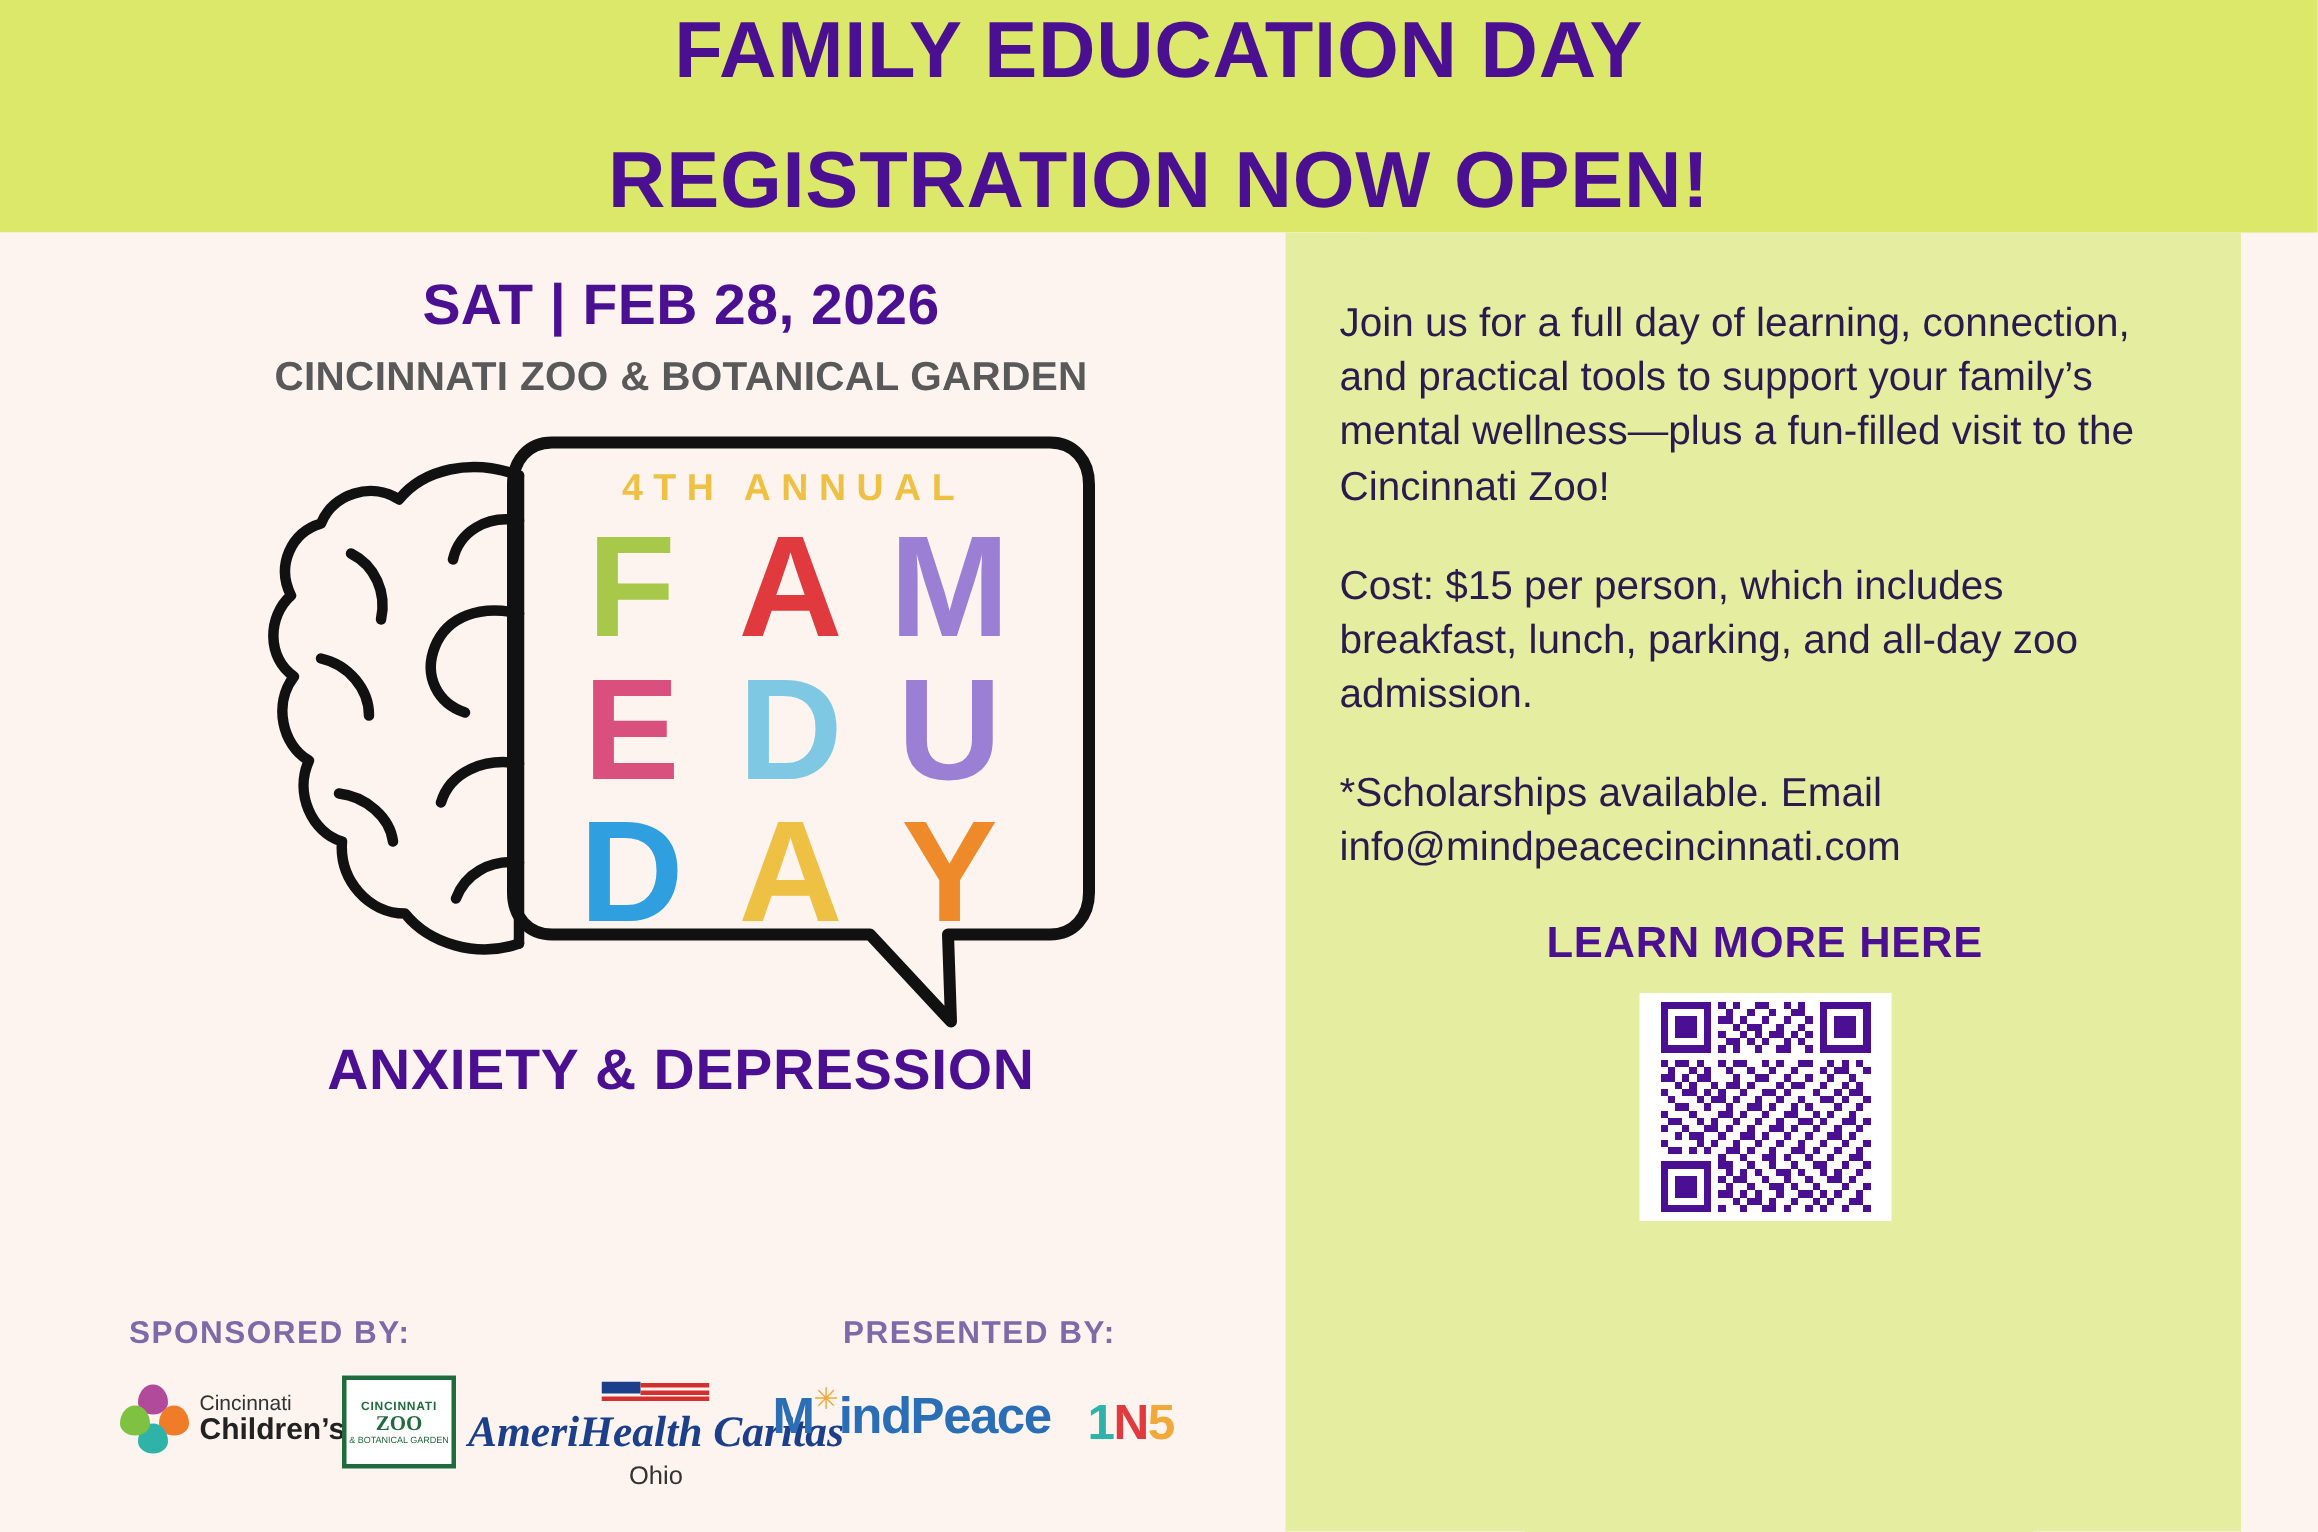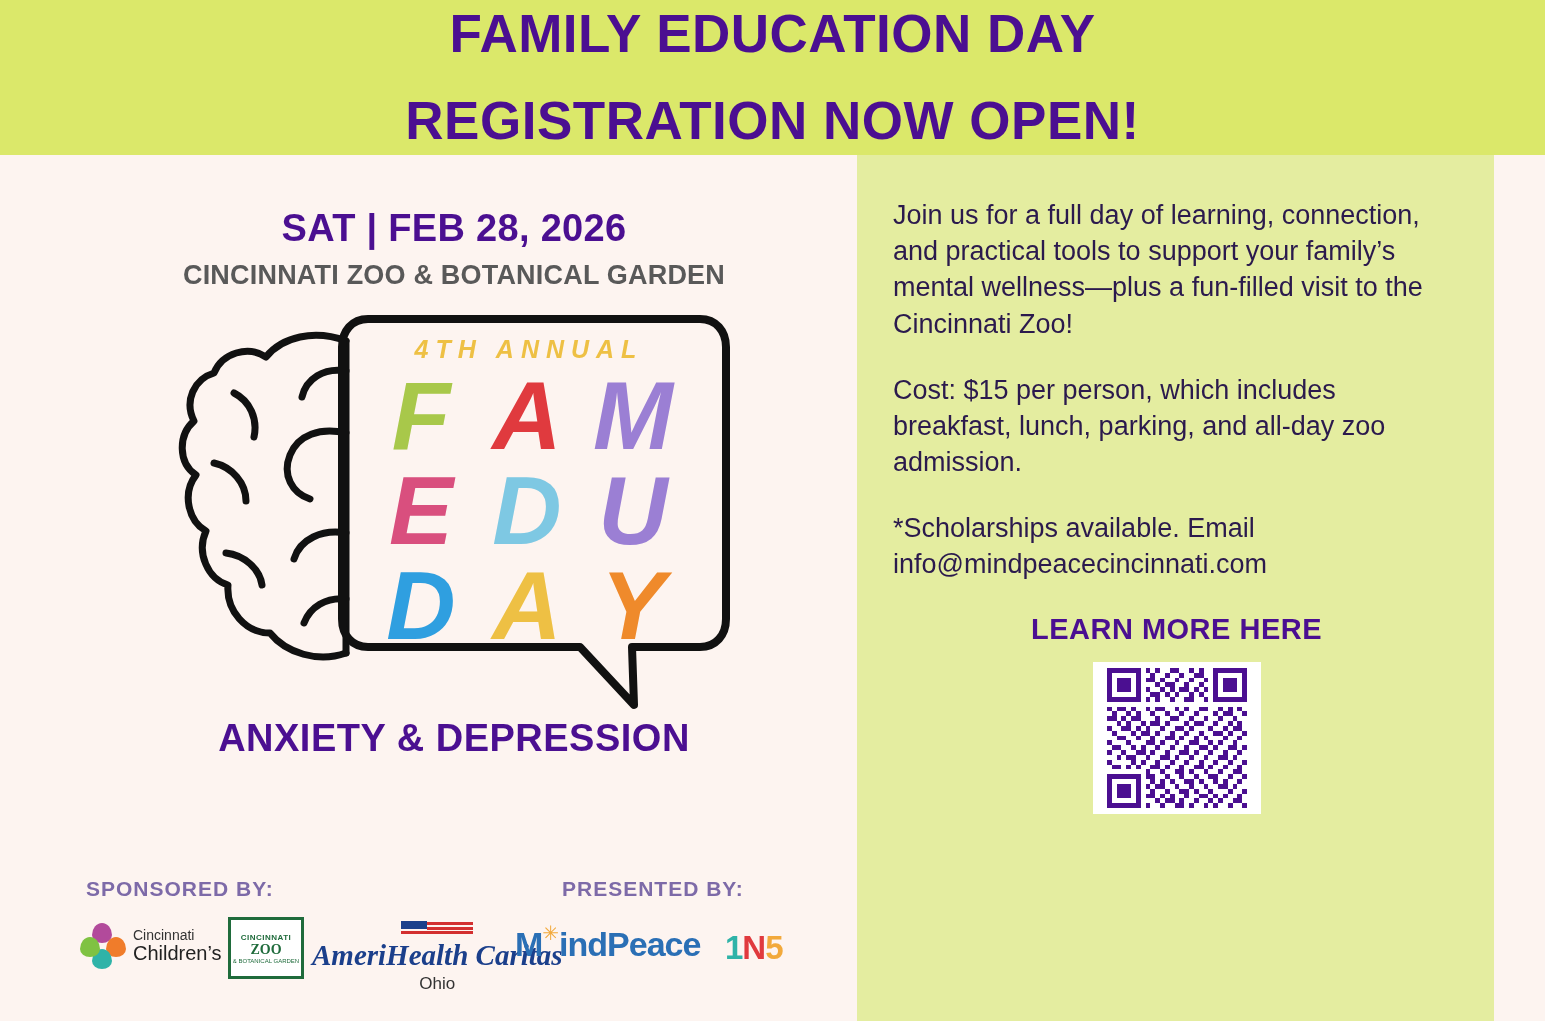--- a/index.html
+++ b/index.html
@@ -38,42 +38,42 @@
     background: #e4eda0;
     padding: 42px 34px 0 36px;
   }
 
   
   .date-line {
     text-align: center;
     color: #4b0f91;
     font-weight: bold;
     font-size: 38px;
-    margin-top: 52px;
+    margin-top: 28px;
     letter-spacing: 0.3px;
   }
   .venue-line {
     text-align: center;
     color: #595959;
     font-weight: bold;
     font-size: 27px;
     margin-top: 10px;
     letter-spacing: 0.2px;
   }
 
   
   .logo-wrap {
     position: relative;
     width: 560px; height: 400px;
     margin: 22px auto 0 auto;
   }
   .brain-svg { position: absolute; left: 0; top: 10px; }
   .bubble-svg { position: absolute; left: 160px; top: 0; }
 
-  .logo-text { position: absolute; left: 188px; top: 22px; width: 330px; font-style: italic; }
+  .logo-text { position: absolute; left: 188px; top: 22px; width: 330px; }
   .annual {
     color: #eec044;
     font-weight: bold;
     font-size: 25px;
     letter-spacing: 7px;
     text-align: center;
     margin-left: 4px;
   }
   .grid3 {
     display: grid;
@@ -115,21 +115,21 @@
   .lbl.b { left: 562px; }
 
   .logos { position: relative; height: 78px; margin-top: 14px; }
   .logo-item { position: absolute; display: flex; align-items: center; }
 
   .cchmc { left: 80px; top: 8px; }
   .cchmc .flower { width: 46px; height: 46px; position: relative; margin-right: 7px; }
   .pet { position: absolute; width: 20px; height: 20px; border-radius: 50%/60% 60% 40% 40%; }
   .cchmc-text { line-height: 1.05; }
   .cchmc-text .t1 { font-size: 14px; color: #333; }
-  .cchmc-text .t2 { font-size: 20px; font-weight: normal; color: #222; }
+  .cchmc-text .t2 { font-size: 20px; font-weight: bold; color: #222; }
 
   .zoo { left: 228px; top: 2px; }
   .zoo-box {
     width: 76px; height: 62px; border: 3px solid #1f6b3b;
     display: flex; flex-direction: column; align-items: center; justify-content: center;
     background: #fff;
   }
   .zoo-box .zt { font-size: 8px; color: #1f6b3b; font-weight: bold; letter-spacing: .5px;}
   .zoo-box .zz { font-size: 14px; color: #1f6b3b; font-weight: bold; font-family: "Liberation Serif", serif;}
   .zoo-box .zb { font-size: 6px; color: #1f6b3b; }

